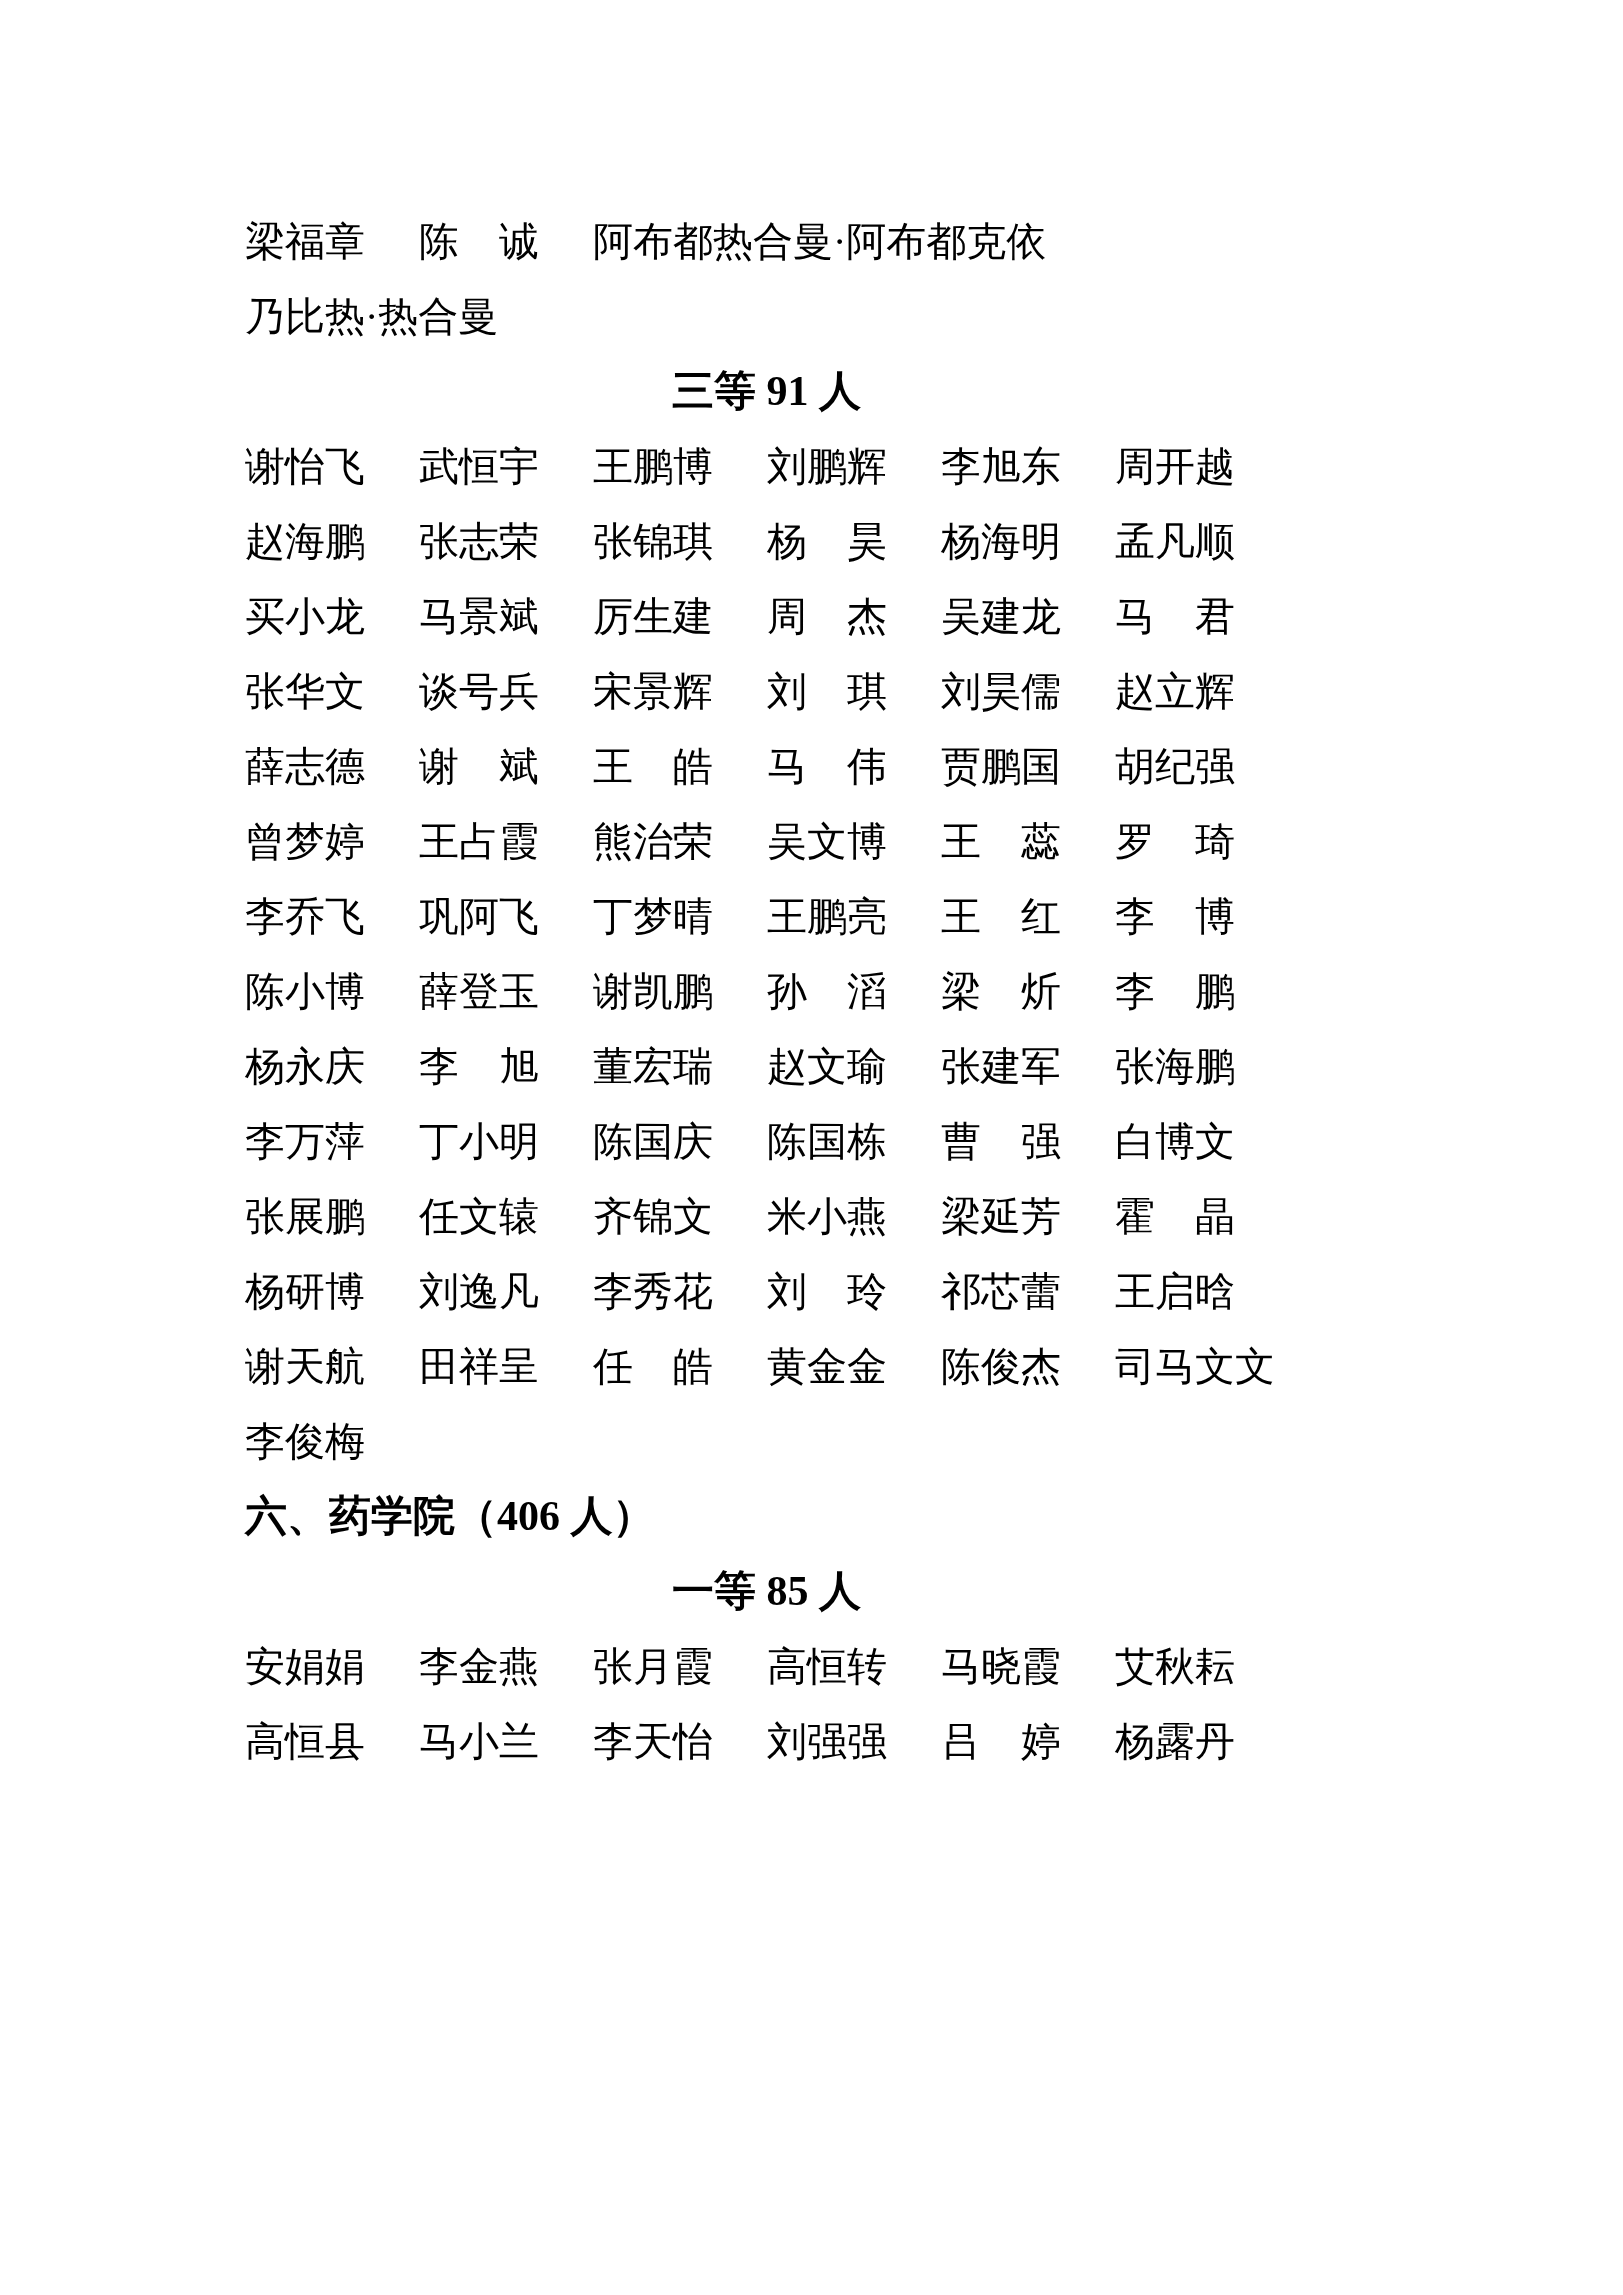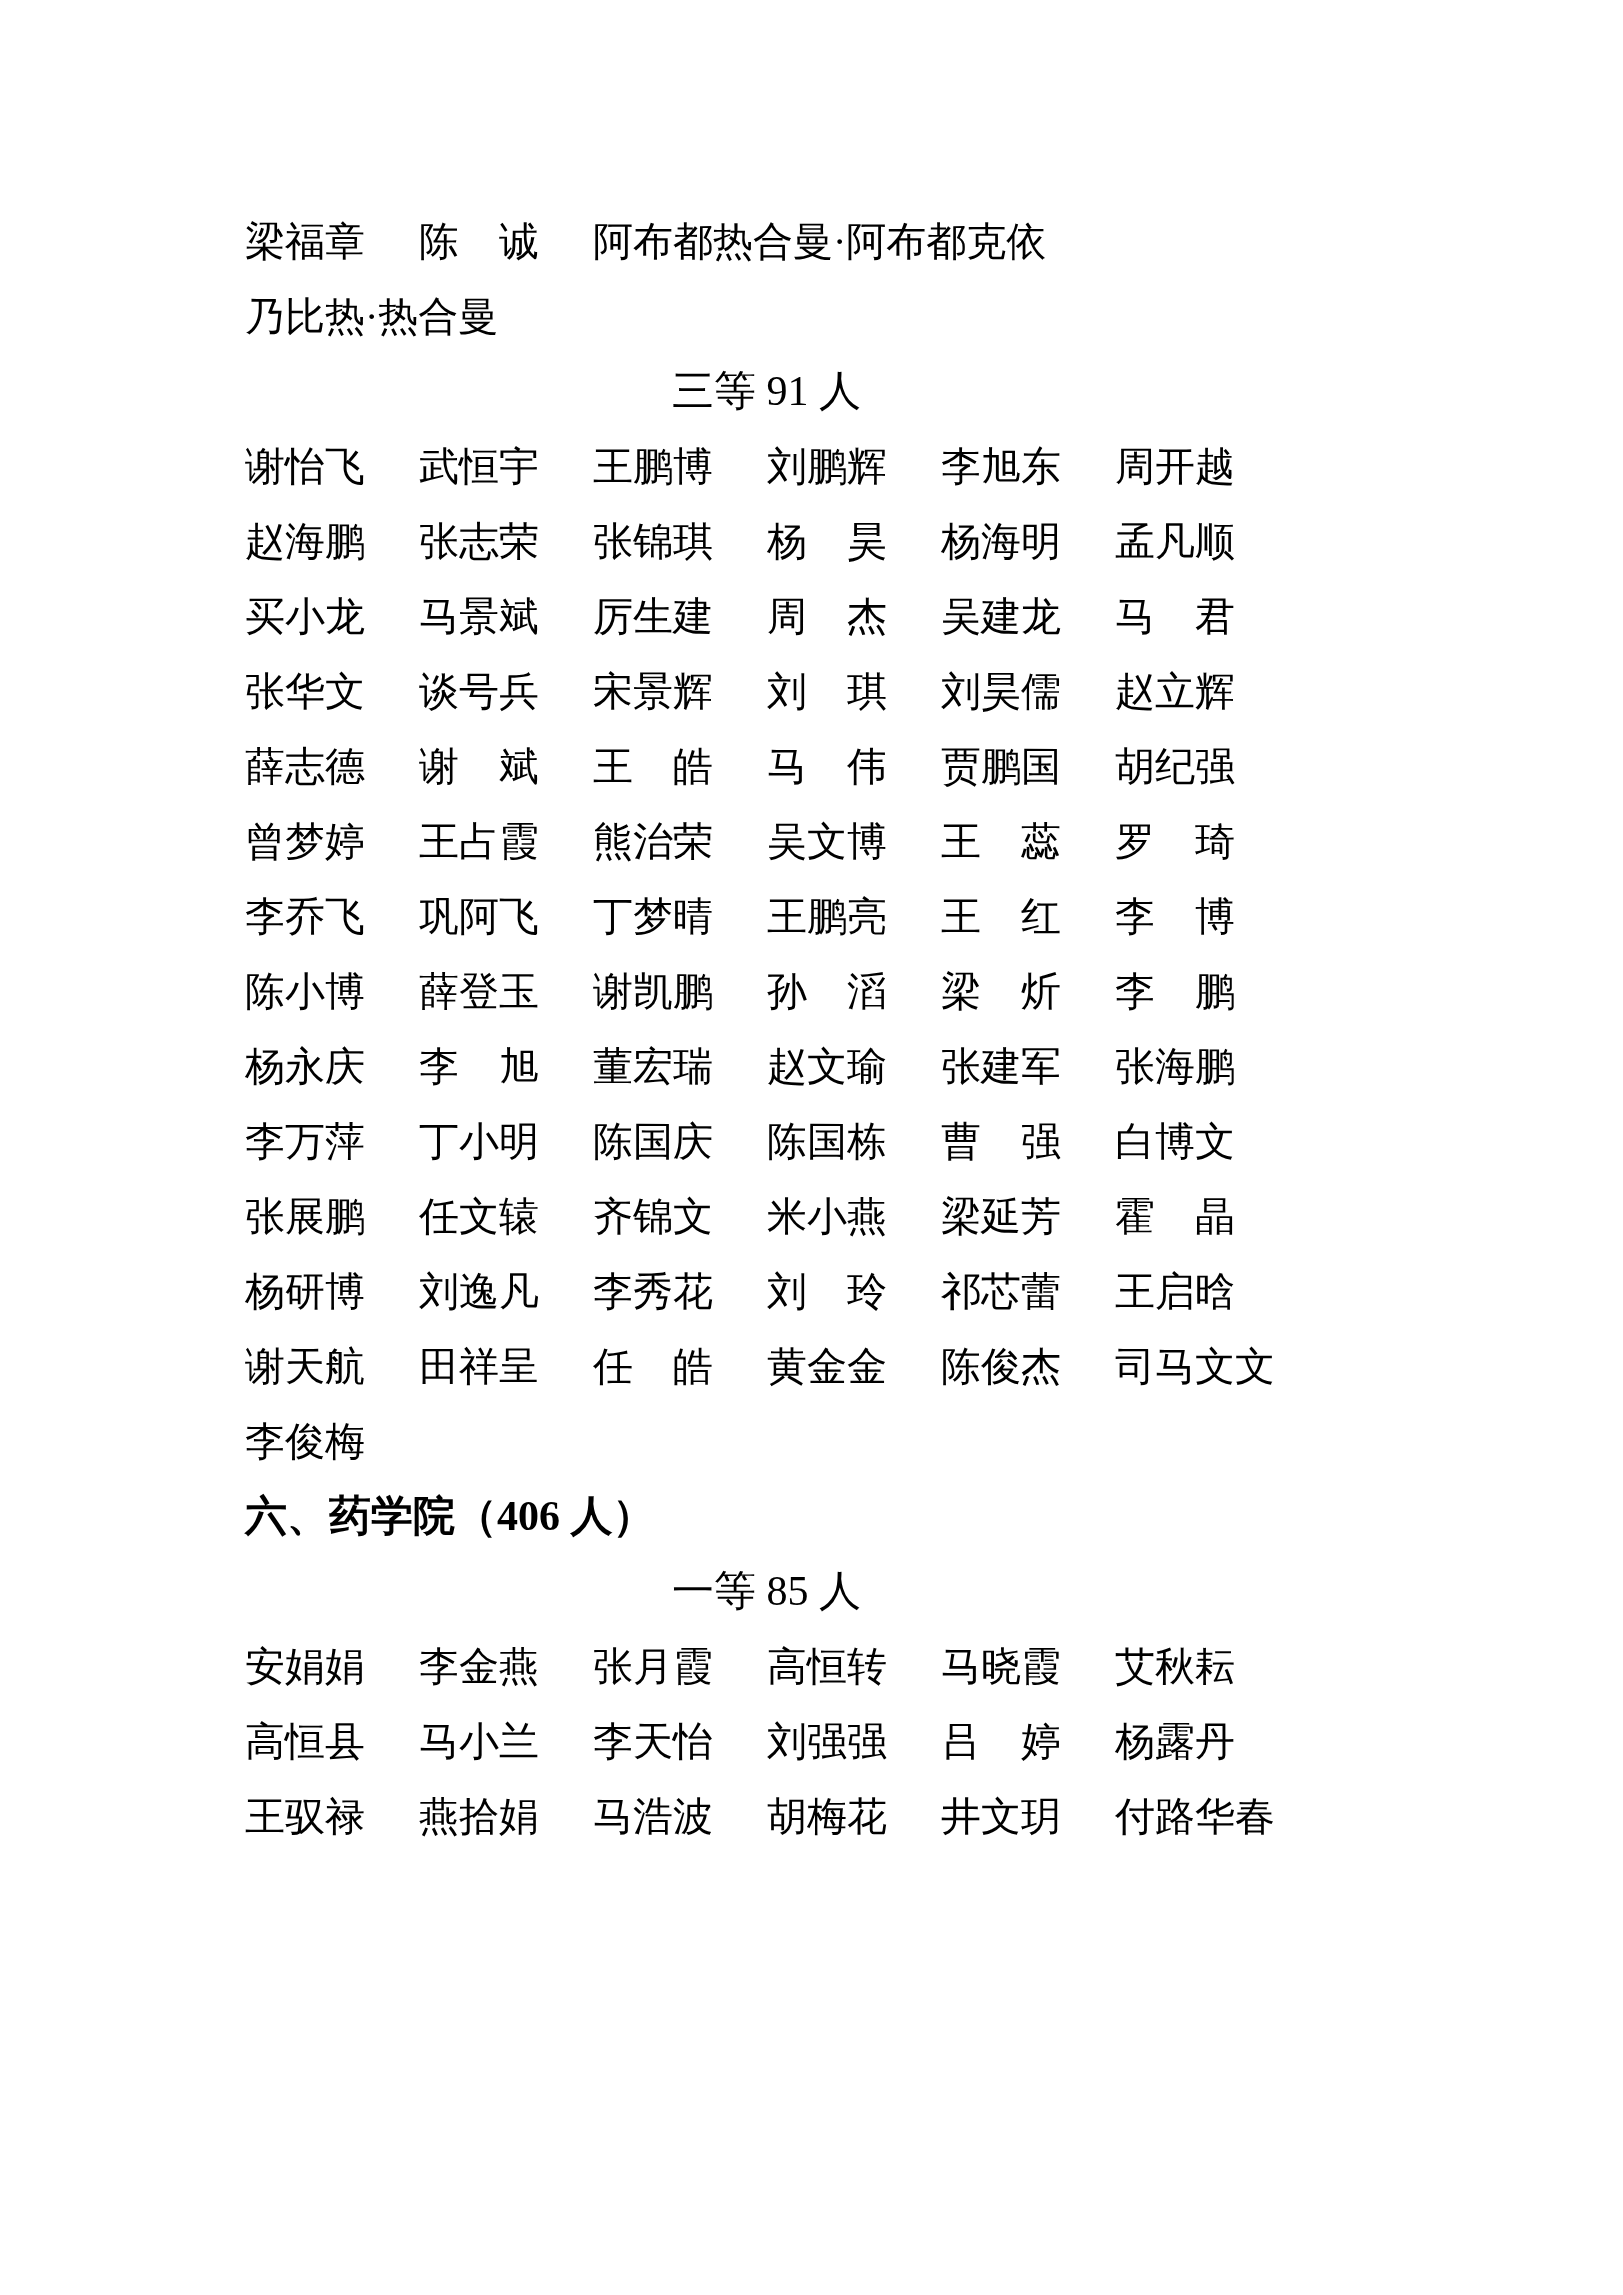--- a/index.html
+++ b/index.html
@@ -31,21 +31,21 @@
     width: 120px;
     margin-right: 54px;
     white-space: nowrap;
     vertical-align: top;
     overflow: visible;
   }
   .heading-center {
     height: 75px;
     line-height: 75px;
     font-size: 42px;
-    font-weight: normal;
+    font-weight: bold;
     width: 1043px;
     text-align: center;
     white-space: nowrap;
   }
   .heading-left {
     height: 75px;
     line-height: 75px;
     font-size: 42px;
     font-weight: bold;
     white-space: nowrap;
@@ -74,16 +74,15 @@
       <div class="line"><span class="cell">张展鹏</span><span class="cell">任文辕</span><span class="cell">齐锦文</span><span class="cell">米小燕</span><span class="cell">梁延芳</span><span class="cell">霍　晶</span></div>
       <div class="line"><span class="cell">杨研博</span><span class="cell">刘逸凡</span><span class="cell">李秀花</span><span class="cell">刘　玲</span><span class="cell">祁芯蕾</span><span class="cell">王启晗</span></div>
       <div class="line"><span class="cell">谢天航</span><span class="cell">田祥呈</span><span class="cell">任　皓</span><span class="cell">黄金金</span><span class="cell">陈俊杰</span><span class="cell">司马文文</span></div>
       <div class="line"><span class="cell">李俊梅</span></div>
     </div>
   <div class="heading-left">六、药学院（406 人）</div>
   <div class="heading-center">一等 85 人</div>
   <div id="first-rows">
       <div class="line"><span class="cell">安娟娟</span><span class="cell">李金燕</span><span class="cell">张月霞</span><span class="cell">高恒转</span><span class="cell">马晓霞</span><span class="cell">艾秋耘</span></div>
       <div class="line"><span class="cell">高恒县</span><span class="cell">马小兰</span><span class="cell">李天怡</span><span class="cell">刘强强</span><span class="cell">吕　婷</span><span class="cell">杨露丹</span></div>
-      <div class="line"><span class="cell">王驭禄</span><span class="cell">燕拾娟</span><span class="cell">马浩波</span><span class="cell">胡梅花</span><span class="cell">井文玥</span><span class="cell">付路华春</span></div>
     </div>
 </div>
 
 
 </body></html>

